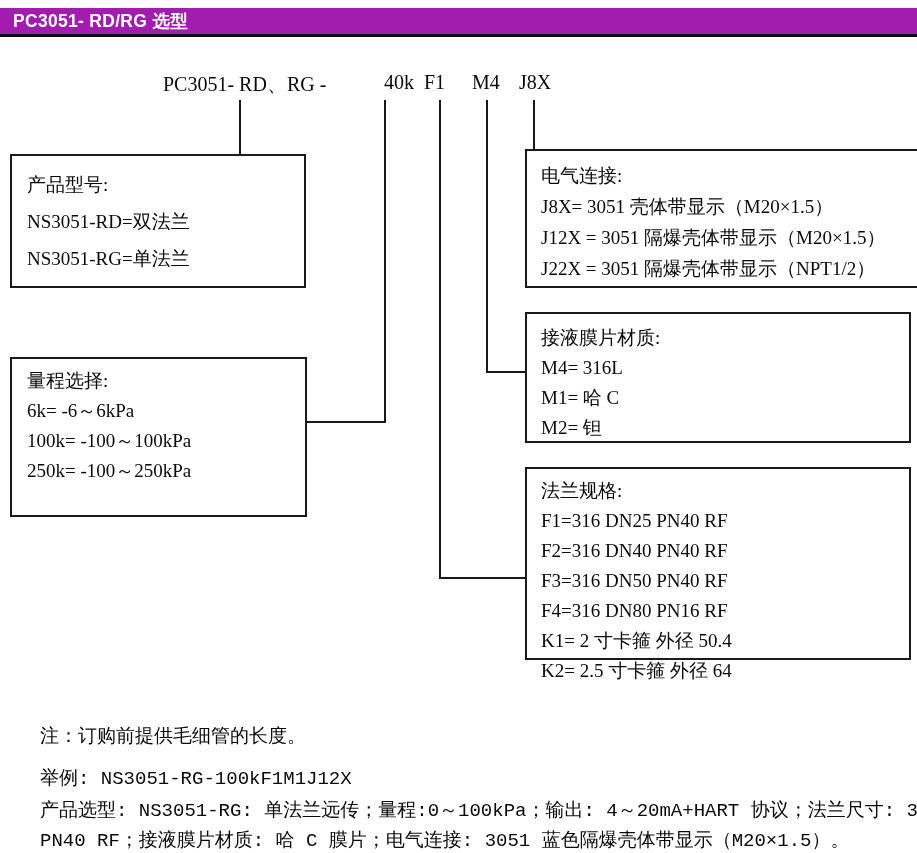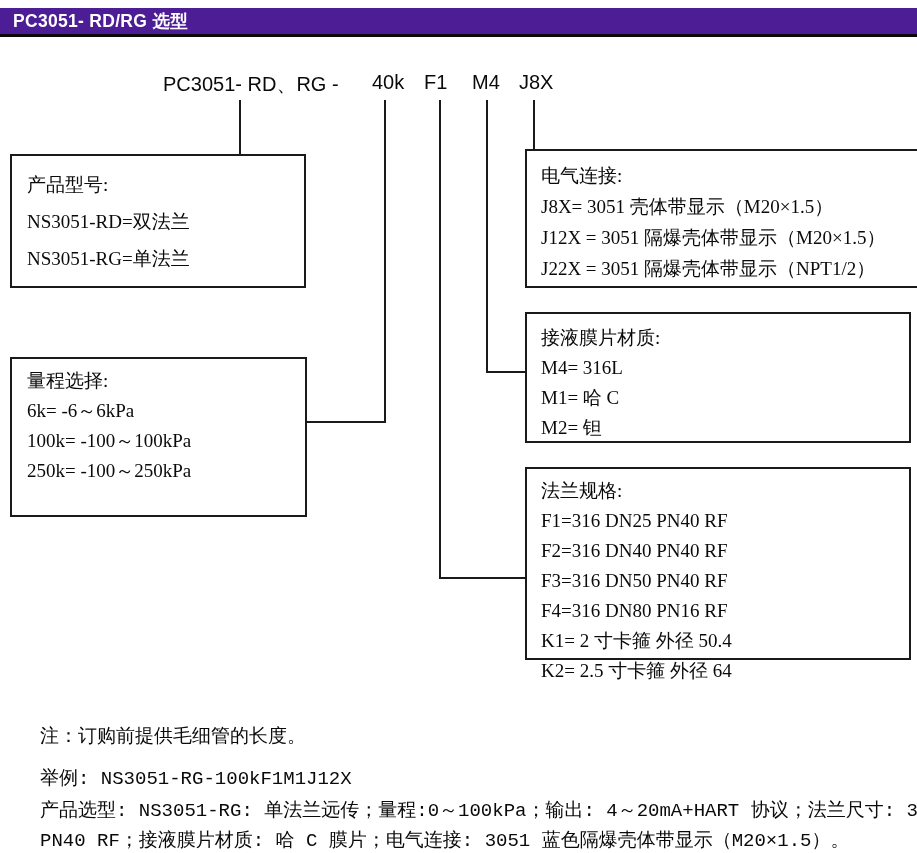--- a/index.html
+++ b/index.html
@@ -10,44 +10,44 @@
     height: 853px;
     background: #ffffff;
     overflow: hidden;
     color: #0a0a0a;
   }
   
   .header-bar {
     position: absolute;
     left: 0; top: 8px;
     width: 917px; height: 29px;
-    background: #4c1d95;
+    background: #a21caf;
     border-bottom: 3px solid #0a0a0a;
     display: flex;
     align-items: center;
     padding-left: 13px;
   }
   .header-bar .title {
     color: #ffffff;
     font-family: "Liberation Sans", "DejaVu Sans", sans-serif;
     font-weight: bold;
     font-size: 17.5px;
     letter-spacing: 0.3px;
   }
   
   .mc {
     position: absolute;
     top: 71px;
-    font-family: Liberation Sans, sans-serif;
+    font-family: Liberation Serif, serif;
     font-size: 20px;
     color: #0a0a0a;
     white-space: nowrap;
   }
   .mc-base { left: 163px; }
-  .mc-range { left: 372px; }
+  .mc-range { left: 384px; }
   .mc-flange { left: 424px; }
   .mc-diaphragm { left: 472px; }
   .mc-electrical { left: 519px; }
   
   .line {
     position: absolute;
     background: #1a1a1a;
   }
   .v { width: 2px; }
   .h { height: 2px; }

